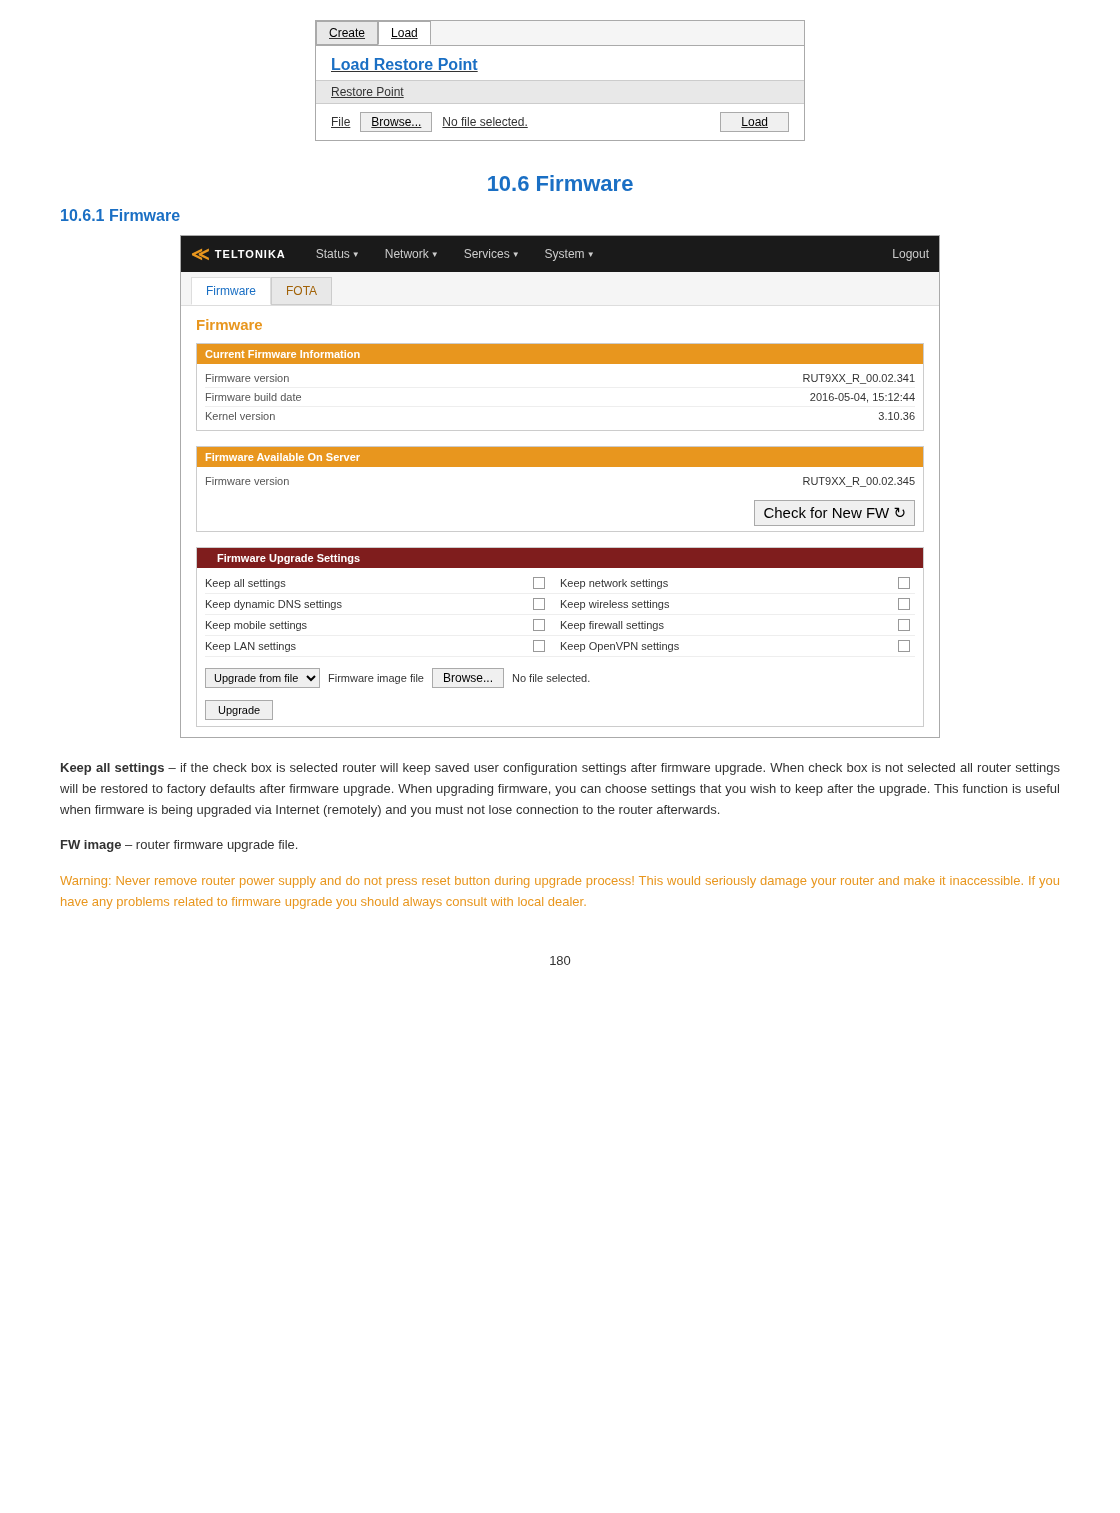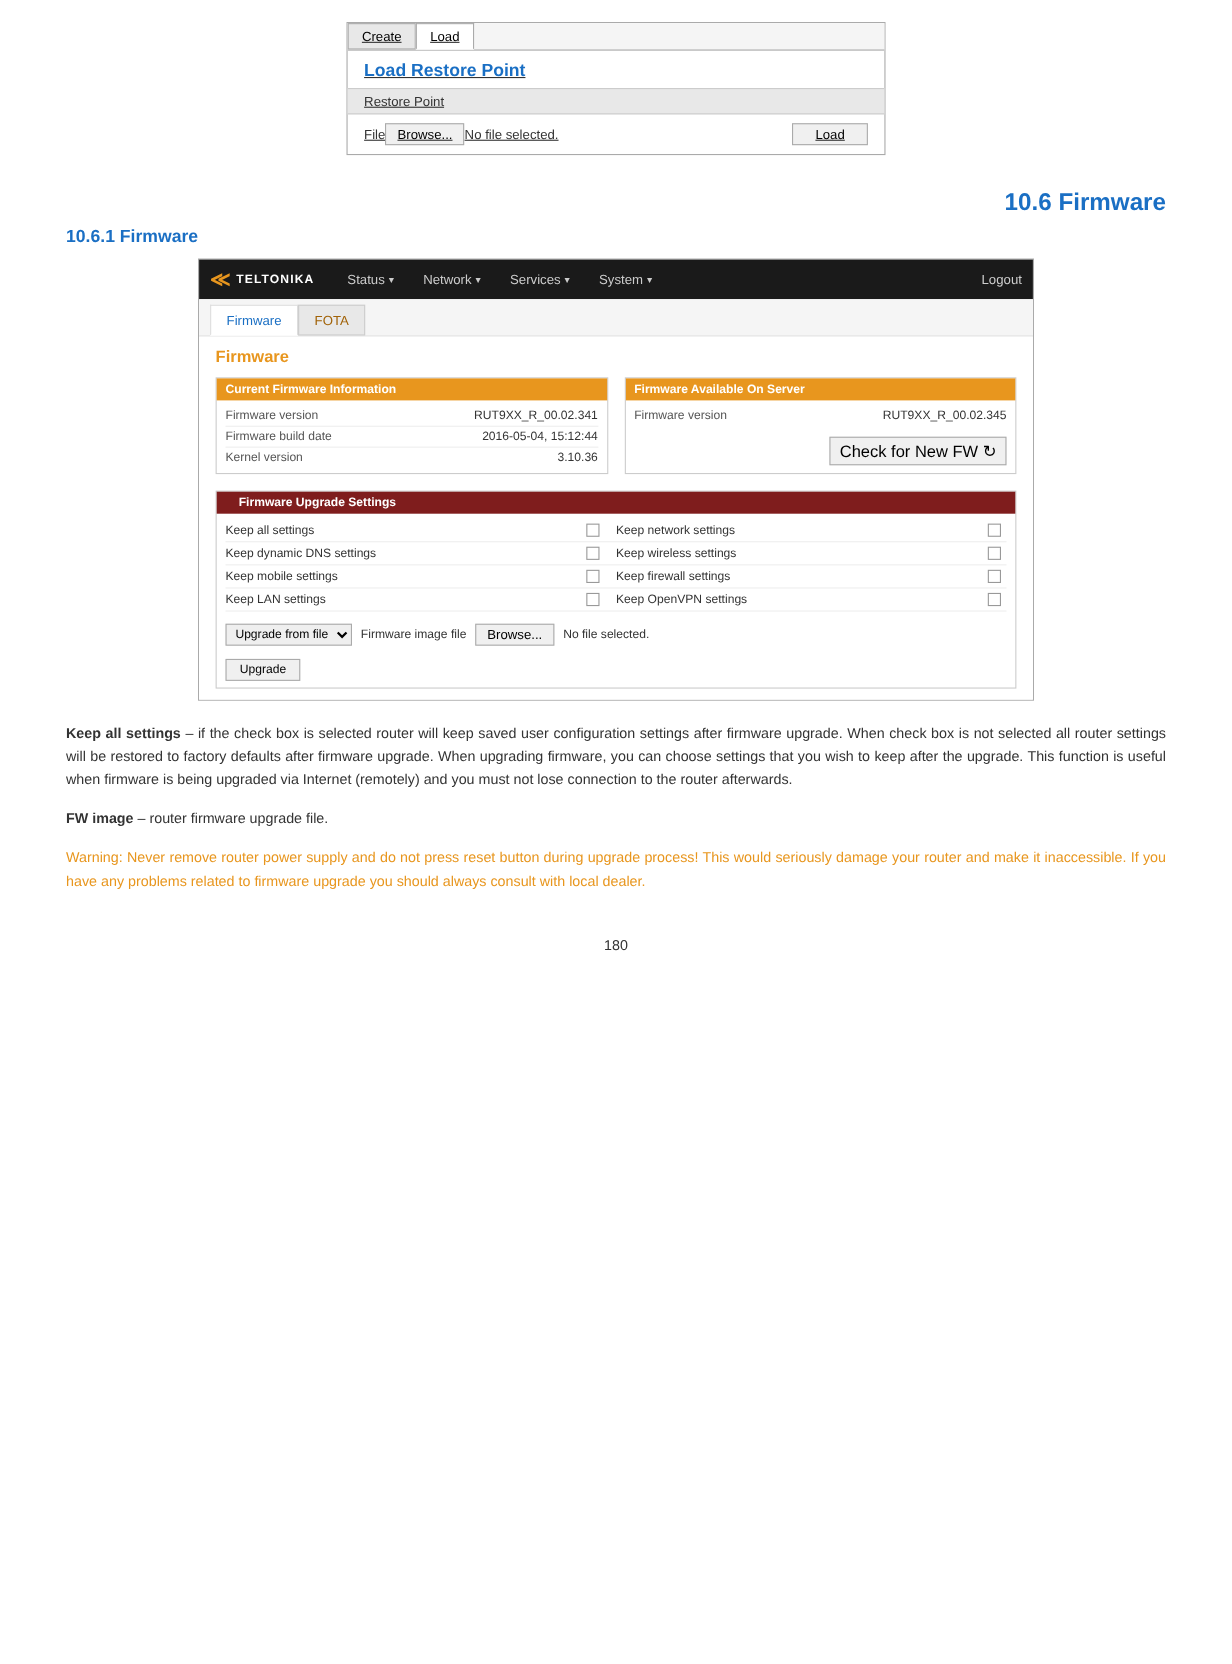--- a/index.html
+++ b/index.html
@@ -55,20 +55,21 @@
       padding: 4px 15px;
       font-size: 12px;
       border-top: 1px solid #ccc;
       border-bottom: 1px solid #ccc;
     }
 
     .restore-row {
       display: flex;
       align-items: center;
       padding: 8px 15px;
+      gap: 10px;
       font-size: 12px;
     }
 
     .browse-btn {
       padding: 2px 10px;
       font-size: 12px;
       border: 1px solid #aaa;
       background: #f0f0f0;
       cursor: pointer;
     }
@@ -77,21 +78,21 @@
       padding: 2px 20px;
       font-size: 12px;
       border: 1px solid #aaa;
       background: #f0f0f0;
       cursor: pointer;
       margin-left: auto;
     }
 
     
     .section-h2 {
-      text-align: right;
+      text-align: center;
       font-size: 22px;
       font-weight: bold;
       color: #1a6fc4;
       margin: 6px 0 10px;
     }
 
     .section-h3 {
       font-size: 16px;
       font-weight: bold;
       color: #1a6fc4;
@@ -198,20 +199,21 @@
       color: #e8961e;
       font-size: 15px;
       font-weight: bold;
       margin-bottom: 10px;
     }
 
     .info-section {
       display: flex;
       gap: 15px;
       margin-bottom: 15px;
+      flex-direction: column;
     }
 
     .info-box {
       flex: 1;
       border: 1px solid #ccc;
     }
 
     .info-box-header {
       background: #e8961e;
       color: #fff;

